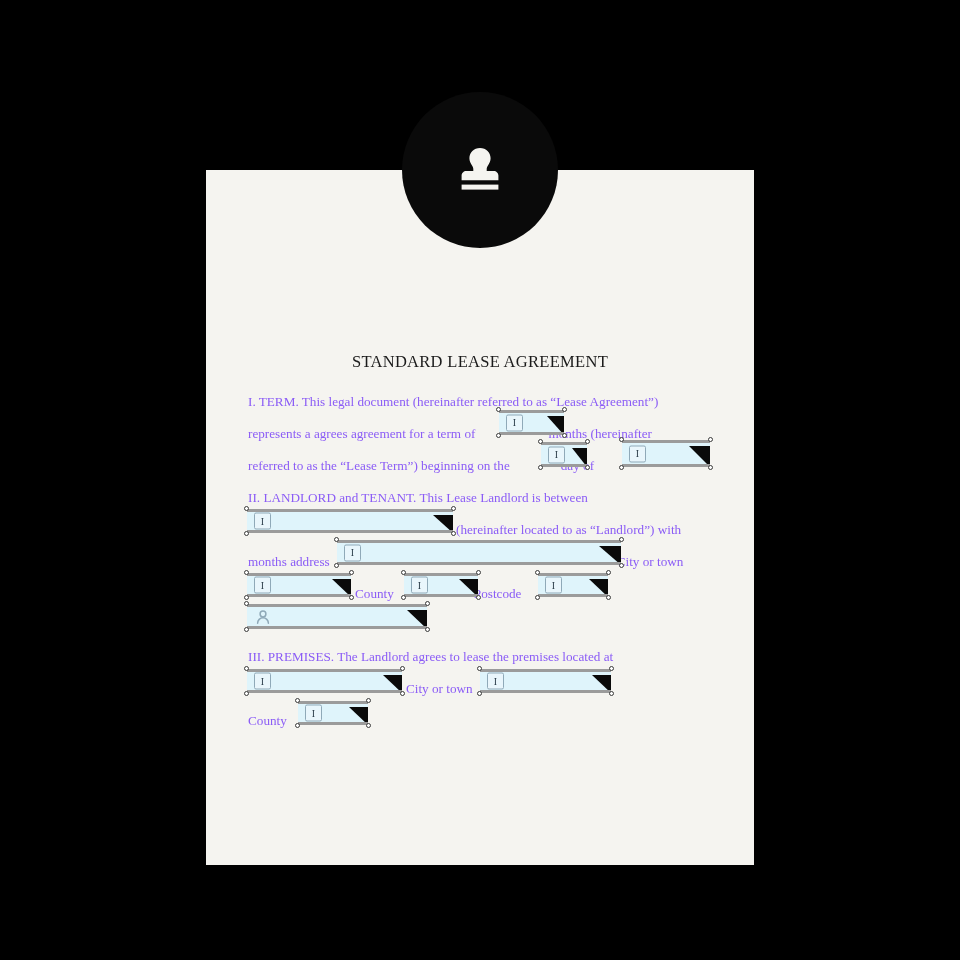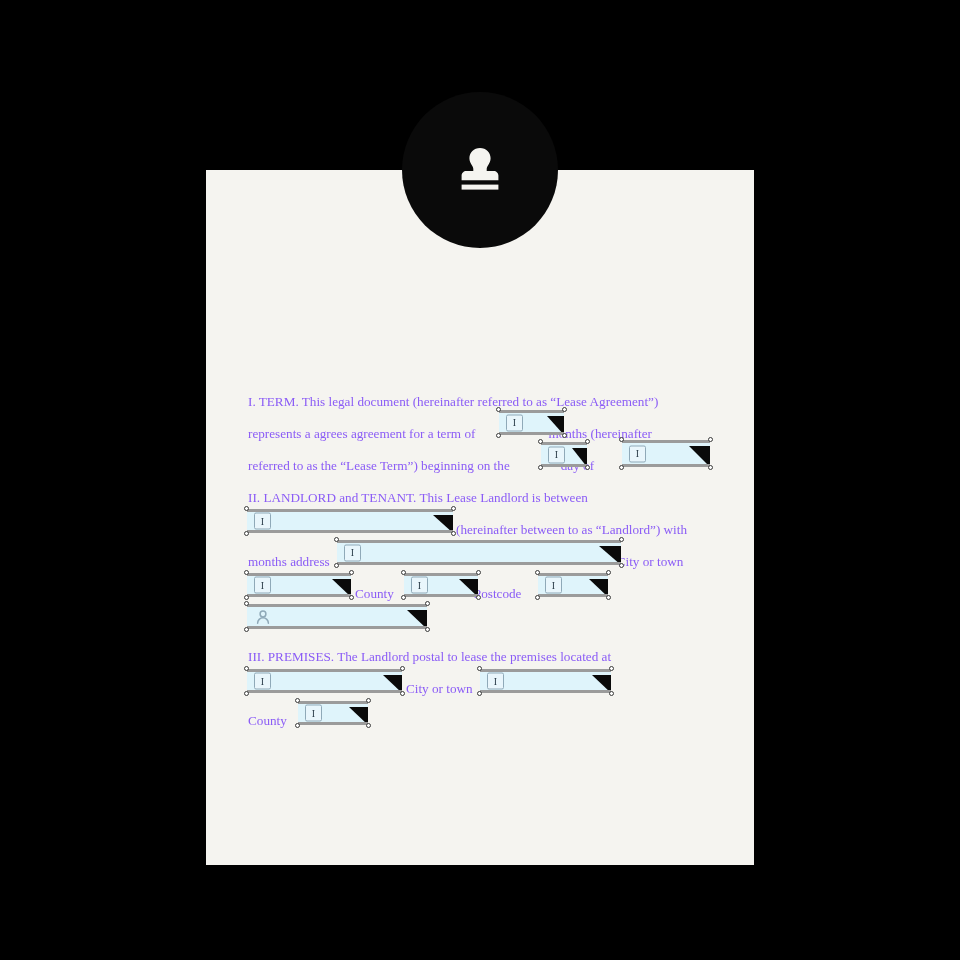--- a/index.html
+++ b/index.html
@@ -101,46 +101,47 @@
 </style>
 </head>
 <body>
 
 <div id="stage">
 
   <div id="paper">
 
     <div id="doc">
 
+      <div class="doc-title">STANDARD LEASE AGREEMENT</div>
 
       <div class="para" id="p1">
         <span class="ln">I. TERM. This legal document (hereinafter referred to as “Lease Agreement”)</span>
         <span class="ln">
           <span>represents a agrees agreement for a term of</span><span class="gap" style="width:73px"></span><span>months (hereinafter</span>
         </span>
         <span class="ln">
           <span>referred to as the “Lease Term”) beginning on the</span><span class="gap" style="width:51px"></span><span>day of</span>
         </span>
       </div>
 
       <div class="para" id="p2">
         <span class="ln">II. LANDLORD and TENANT. This Lease Landlord is between</span>
         <span class="ln">
-          <span class="gap" style="width:208px"></span><span>(hereinafter between to as “Landlord”) with</span>
+          <span class="gap" style="width:208px"></span><span>(hereinafter located to as “Landlord”) with</span>
         </span>
         <span class="ln">
           <span>months address</span><span class="gap" style="width:287px"></span><span>City or town</span>
         </span>
         <span class="ln">
           <span class="gap" style="width:107px"></span><span>County</span><span class="gap" style="width:80px"></span><span>Postcode</span>
         </span>
       </div>
 
       <div class="para" id="p3">
-        <span class="ln">III. PREMISES. The Landlord postal to lease the premises located at</span>
+        <span class="ln">III. PREMISES. The Landlord agrees to lease the premises located at</span>
         <span class="ln">
           <span class="gap" style="width:158px"></span><span>City or town</span>
         </span>
         <span class="ln">
           <span>County</span>
         </span>
       </div>
 
       <div id="fields-layer">
           <div class="field" style="left: 293px; top: 240px; width: 65px; height: 25px;">

